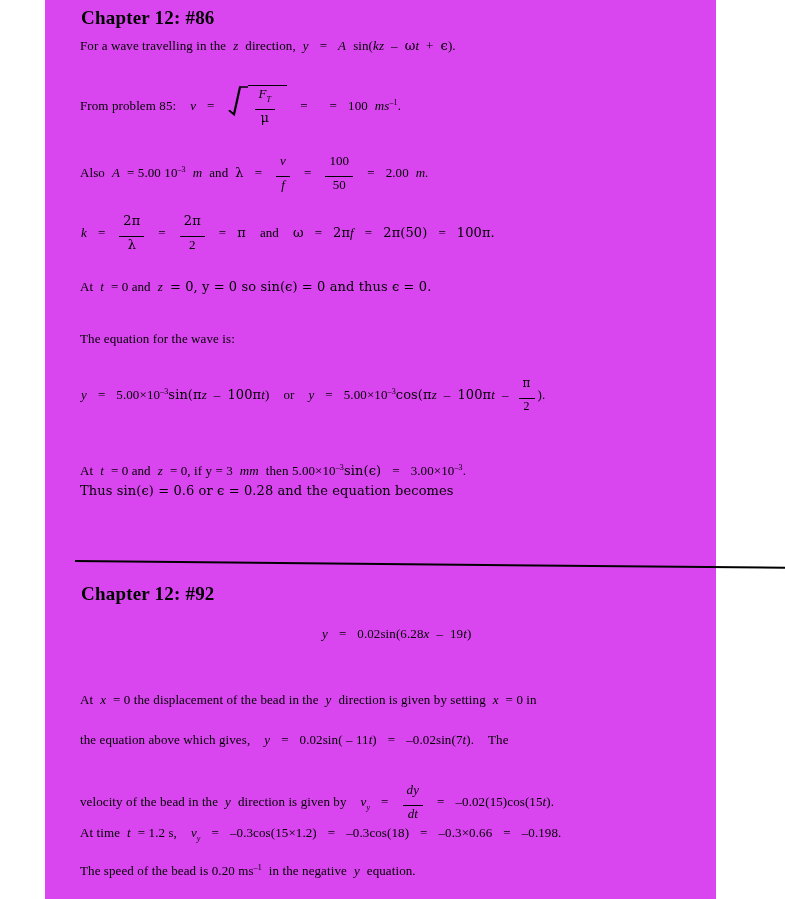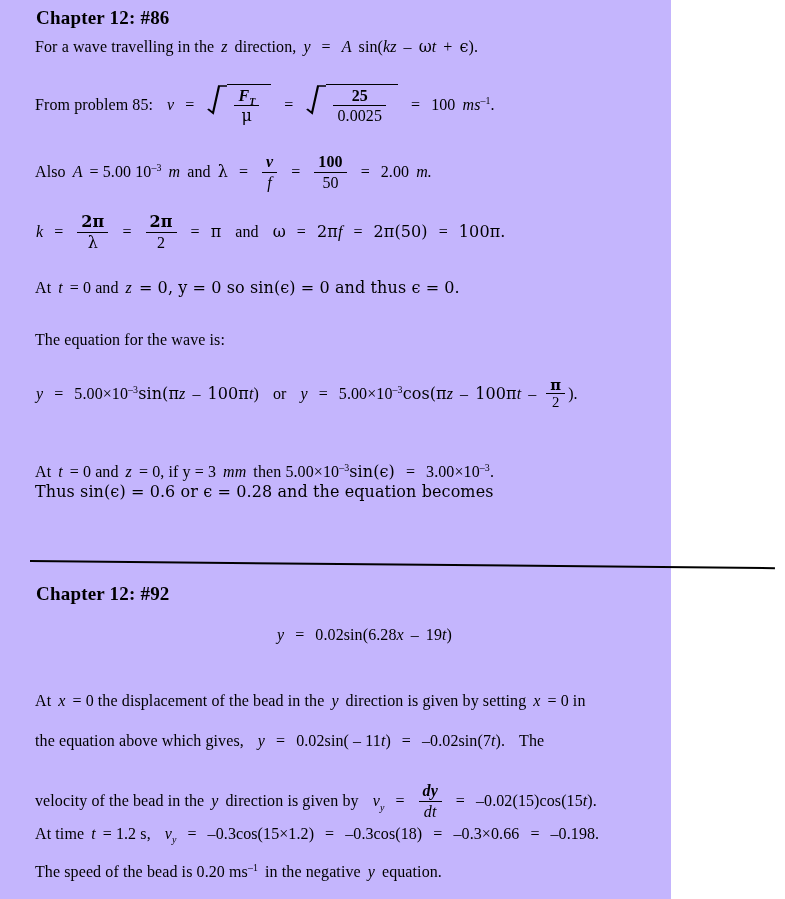--- a/index.html
+++ b/index.html
@@ -12,27 +12,28 @@
     height: 899px;
     position: relative;
     font-family: "Liberation Serif", "DejaVu Serif", serif;
     color: #000000;
     overflow: hidden;
   }
   .page {
     position: relative;
     width: 671px;
     height: 899px;
-    background: #c4b5fd;
+    background: #d946ef;
+    margin-left: 45px;
   }
   
   .line {
     position: absolute;
     white-space: nowrap;
-    font-size: 16px;
+    font-size: 13px;
     line-height: 1;
     letter-spacing: 0.1px;
   }
   .heading {
     font-weight: bold;
     font-size: 19px;
     letter-spacing: 0.2px;
   }
   .it { font-style: italic; }
   .sup {
@@ -54,24 +55,23 @@
   .frac {
     display: inline-block;
     vertical-align: middle;
     text-align: center;
     position: relative;
     top: -0.10em;
     margin: 0 3px;
   }
   .frac .num {
     display: block;
-    padding: 0 4px 1px 4px;
+    padding: 0 4px 8px 4px;
     border-bottom: 1.6px solid #000;
     line-height: 1.08;
-    font-weight: bold;
   }
   .frac .den {
     display: block;
     padding: 1px 4px 0 4px;
     line-height: 1.08;
   }
   .frac.small { font-size: 0.92em; }
 
   
   .sqrt {
@@ -117,25 +117,21 @@
 
   <div class="line" style="left:35px; top:39px;">
     <span>For a wave travelling in the</span><span class="sp"></span><span class="it">z</span><span class="sp"></span><span>direction,</span><span class="sp"></span><span class="it">y</span><span class="eq">=</span><span class="it">A</span><span class="sp"></span><span>sin(</span><span class="it">kz</span><span class="sp"></span><span>–</span><span class="sp"></span><span class="gk">ω</span><span class="it">t</span><span class="sp"></span><span>+</span><span class="sp"></span><span class="gk">ϵ</span><span>).</span>
   </div>
 
   <div class="line" style="left:35px; top:86px;">
     <span>From problem 85:</span><span class="sp2"></span><span class="it">v</span><span class="eq">=</span><span class="sqrt"><span class="tick">
           <svg viewBox="0 0 20 60" preserveAspectRatio="none">
             <polyline points="1,36 6,42 12,3 20,3" fill="none" stroke="#000" stroke-width="2.2"></polyline>
           </svg>
-        </span><span class="radicand"><span class="frac"><span class="num"><span class="it">F</span><span class="sub it">T</span></span><span class="den gk">μ</span></span></span></span><span class="eq">=</span><span class="sqrt"><span class="tick">
-          <svg viewBox="0 0 20 60" preserveAspectRatio="none">
-            <polyline points="1,36 6,42 12,3 20,3" fill="none" stroke="#000" stroke-width="2.2"></polyline>
-          </svg>
-        </span><span class="radicand"><span class="frac"><span class="num">25</span><span class="den">0.0025</span></span></span></span><span class="eq">=</span><span>100</span><span class="sp"></span><span class="it">ms</span><span class="sup">–1</span><span>.</span>
+        </span><span class="radicand"><span class="frac"><span class="num"><span class="it">F</span><span class="sub it">T</span></span><span class="den gk">μ</span></span></span></span><span class="eq">=</span><span class="eq">=</span><span>100</span><span class="sp"></span><span class="it">ms</span><span class="sup">–1</span><span>.</span>
   </div>
 
   <div class="line" style="left:35px; top:155px;">
     <span>Also</span><span class="sp"></span><span class="it">A</span><span class="sp"></span><span>= 5.00 10</span><span class="sup">–3</span><span class="sp"></span><span class="it">m</span><span class="sp"></span><span>and</span><span class="sp"></span><span class="gk">λ</span><span class="eq">=</span><span class="frac"><span class="num it">v</span><span class="den it">f</span></span><span class="eq">=</span><span class="frac"><span class="num">100</span><span class="den">50</span></span><span class="eq">=</span><span>2.00</span><span class="sp"></span><span class="it">m.</span>
   </div>
 
   <div class="line" style="left:36px; top:215px;">
     <span class="it">k</span><span class="eq">=</span><span class="frac"><span class="num gk">2π</span><span class="den gk">λ</span></span><span class="eq">=</span><span class="frac"><span class="num gk">2π</span><span class="den">2</span></span><span class="eq">=</span><span class="gk">π</span><span class="sp2"></span><span>and</span><span class="sp2"></span><span class="gk">ω</span><span class="eq">=</span><span class="gk">2π</span><span class="it">f</span><span class="eq">=</span><span class="gk">2π(50)</span><span class="eq">=</span><span class="gk">100π.</span>
   </div>
 

